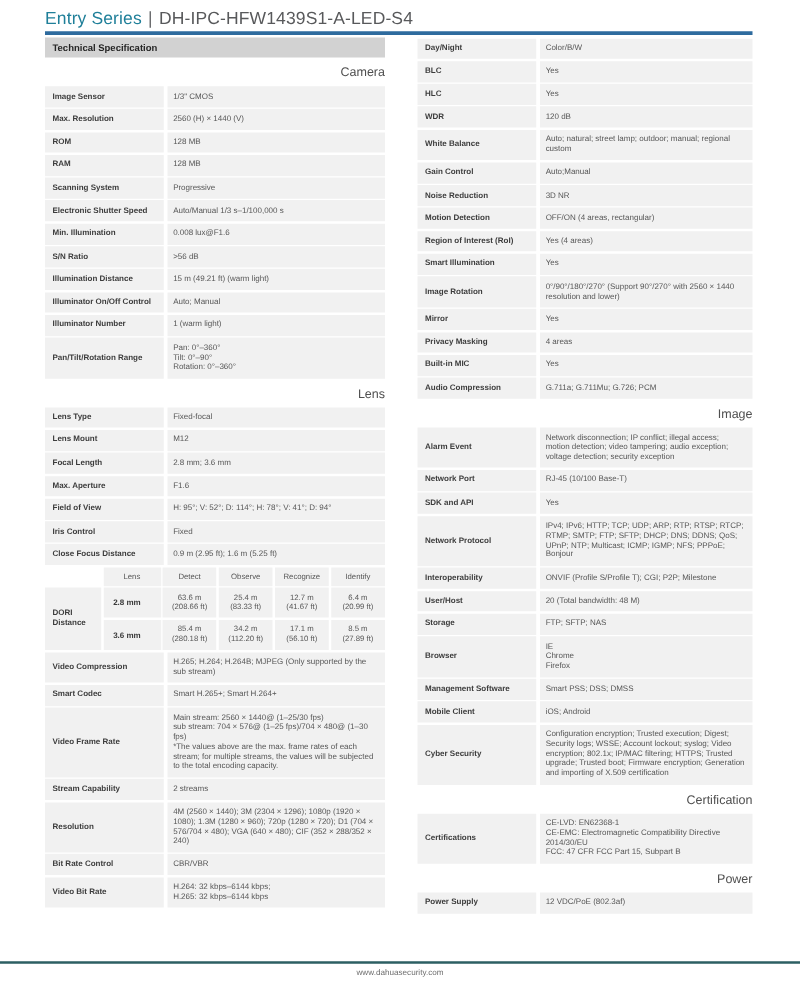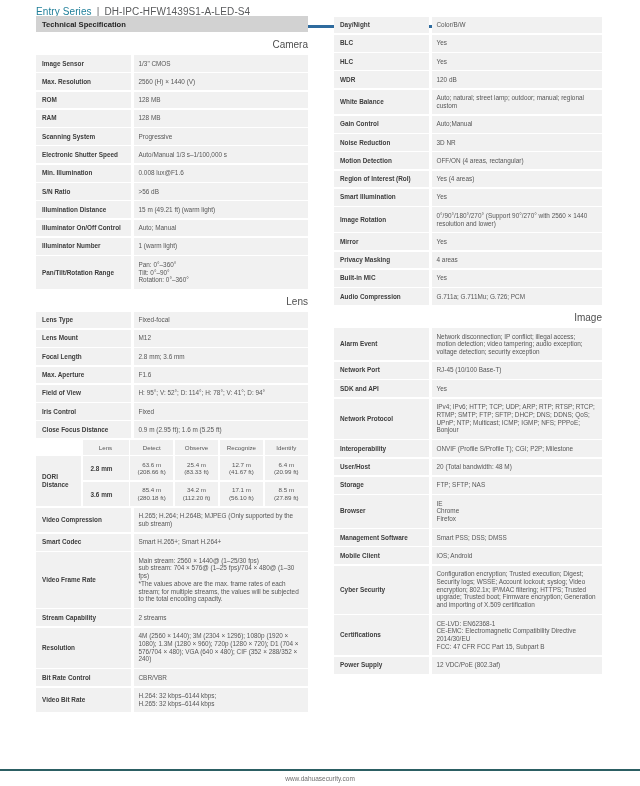--- a/index.html
+++ b/index.html
@@ -12,31 +12,31 @@
   *{box-sizing:border-box;margin:0;padding:0;}
   html,body{width:640px;height:786px;}
   body{
     position:relative;
     background:#ffffff;
     font-family:"Liberation Sans", sans-serif;
     overflow:hidden;
   }
   .doc-header{
     position:absolute;left:36px;top:6px;
-    font-size:10px;letter-spacing:0.1px;white-space:nowrap;
+    font-size:14px;letter-spacing:0.1px;white-space:nowrap;
   }
   .series{color:var(--teal);}
   .sep{color:#6a6b6d;margin:0 5px;}
   .model{color:#58595b;}
   .title-rule{
     position:absolute;left:36px;top:25px;width:566px;height:2.5px;
     background:var(--rule);
   }
   .content{
-    position:absolute;left:36px;top:16px;width:566px;
+    position:absolute;left:36px;top:30px;width:566px;
     display:flex;gap:26px;align-items:flex-start;
   }
   .col-left{width:272px;}
   .col-right{width:268px;padding-top:0.5px;}
   .techspec-bar{
     background:var(--barbg);
     font-size:7.6px;font-weight:bold;color:#262626;
     padding:3.5px 6px;margin-bottom:3px;
   }
   .section-title{
@@ -358,26 +358,28 @@
           <div class="spec-value">Smart PSS; DSS; DMSS</div>
         </div>
         <div class="spec-row">
           <div class="spec-label">Mobile Client</div>
           <div class="spec-value">iOS; Android</div>
         </div>
         <div class="spec-row">
           <div class="spec-label">Cyber Security</div>
           <div class="spec-value">Configuration encryption; Trusted execution; Digest; Security logs; WSSE; Account lockout; syslog; Video encryption; 802.1x; IP/MAC filtering; HTTPS; Trusted upgrade; Trusted boot; Firmware encryption; Generation and importing of X.509 certification</div>
         </div>
+        <div class="section-title">Certification</div>
         <div class="spec-row">
           <div class="spec-label">Certifications</div>
           <div class="spec-value">CE-LVD: EN62368-1
 CE-EMC: Electromagnetic Compatibility Directive 2014/30/EU
 FCC: 47 CFR FCC Part 15, Subpart B</div>
         </div>
+        <div class="section-title">Power</div>
         <div class="spec-row">
           <div class="spec-label">Power Supply</div>
           <div class="spec-value">12 VDC/PoE (802.3af)</div>
         </div>
       </div>
   </div>
 </div>
 
 <div class="footer-rule"></div>
 <div class="footer-url">www.dahuasecurity.com</div>

